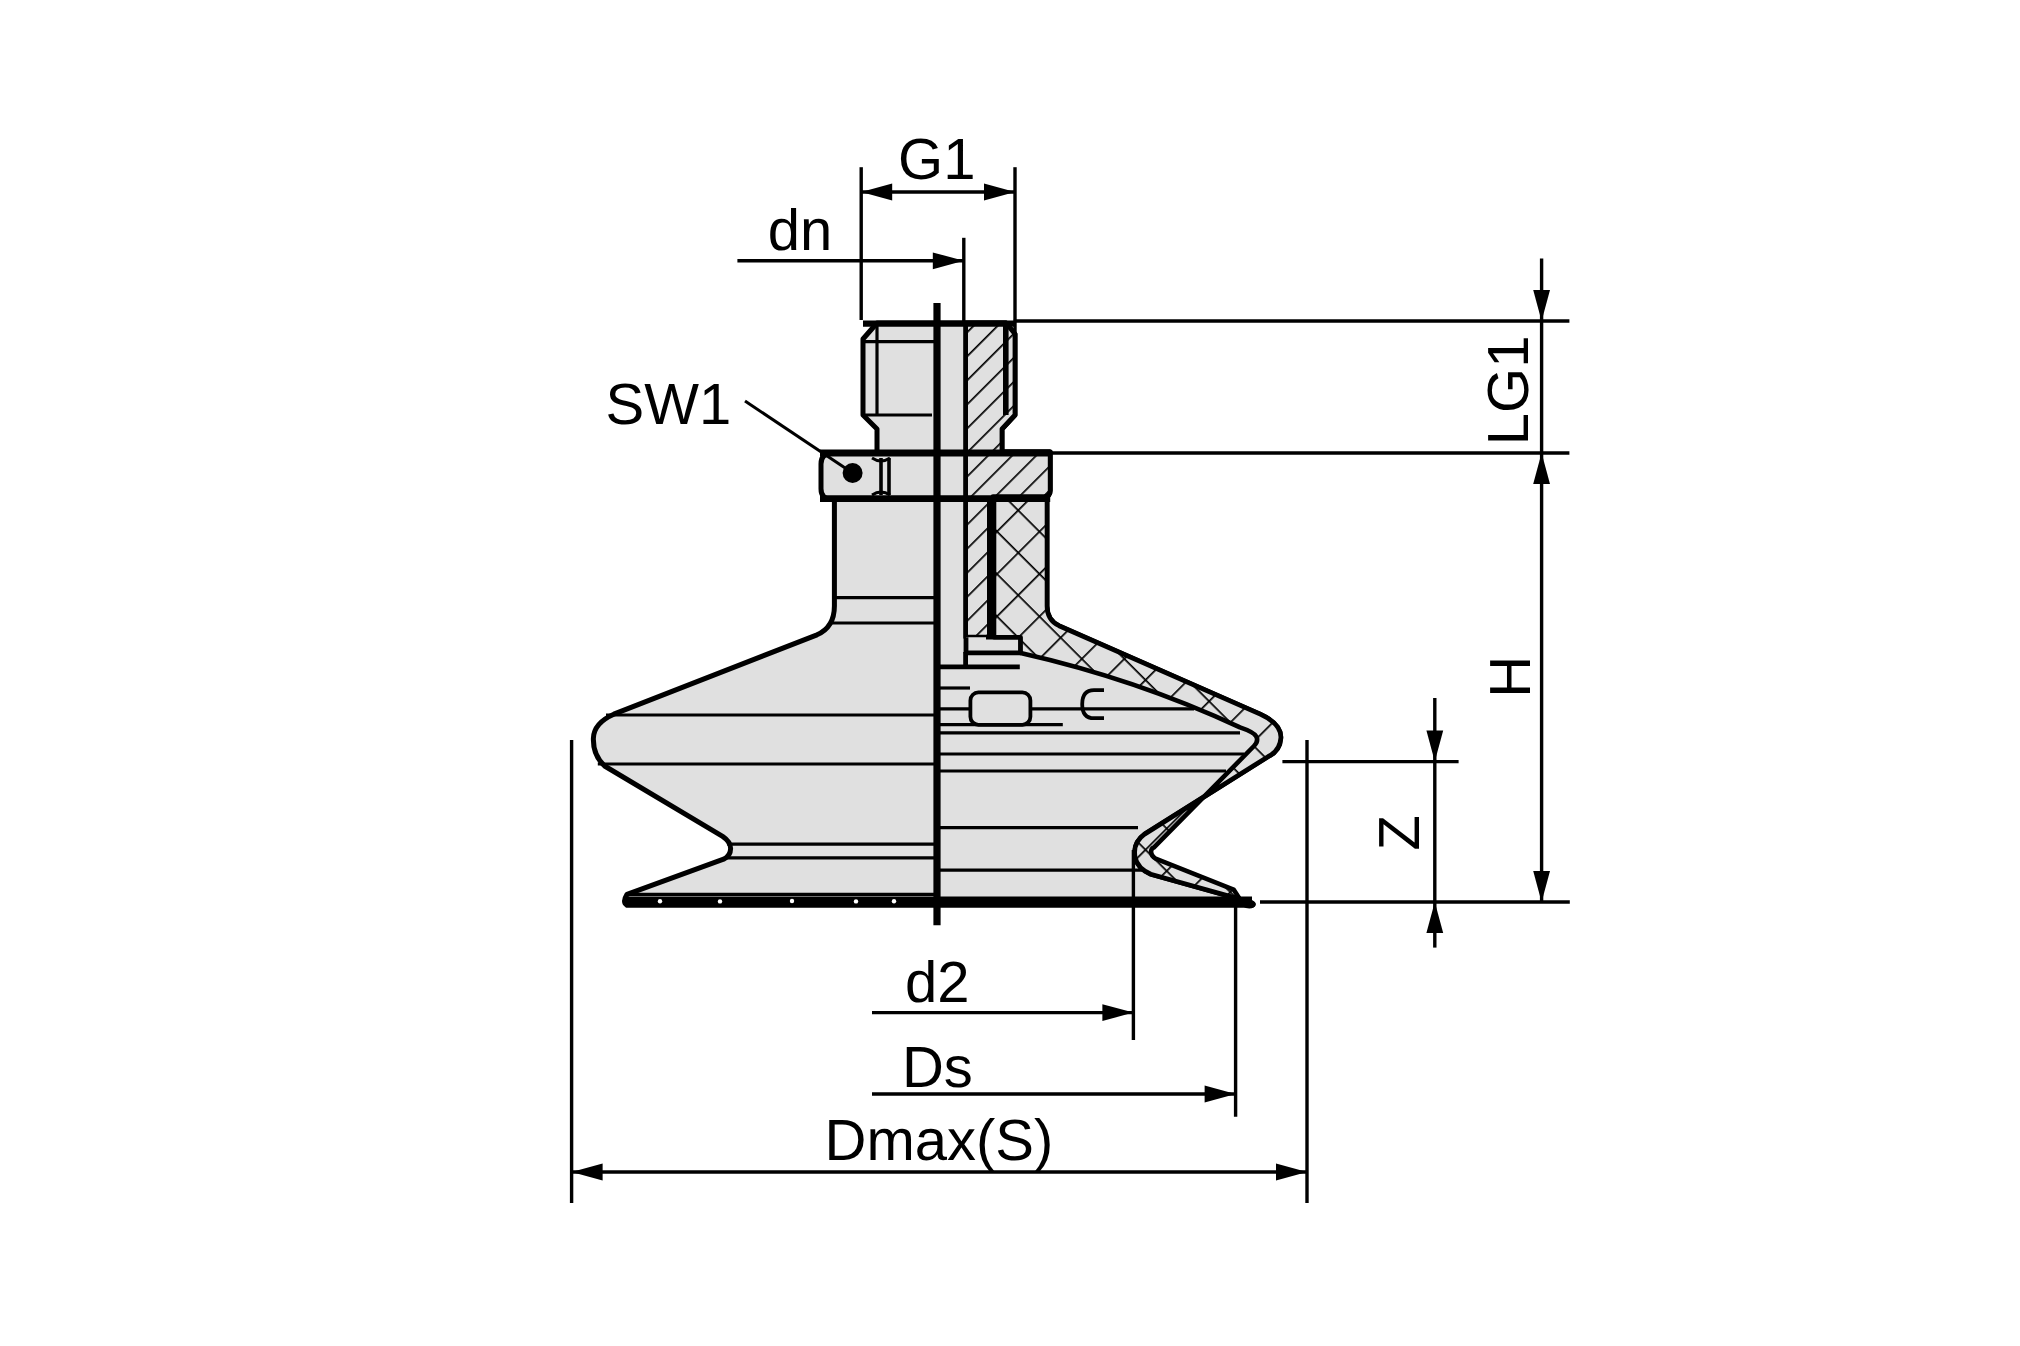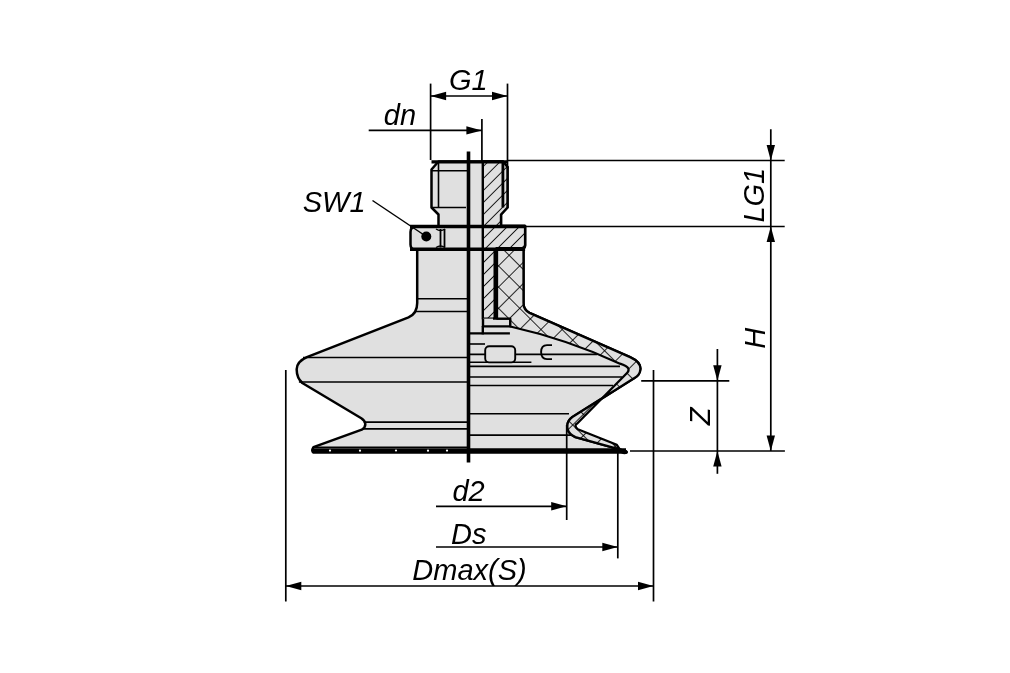--- a/index.html
+++ b/index.html
@@ -1,17 +1,17 @@
 <!DOCTYPE html>
 <html><head>
 <meta charset="utf-8">
 <style>
   html,body{margin:0;padding:0;}
   body{width:1010px;height:673px;background:#ffffff;overflow:hidden;font-family:"Liberation Sans",sans-serif;}
-  #stage{width:848px;height:673px;position:relative;font-style:italic;}
+  #stage{width:848px;height:673px;position:relative;}
   svg{display:block;}
   text{font-family:"Liberation Sans",sans-serif;font-size:29px;fill:#000000;}
 </style>
 </head>
 <body>
 
 <div id="stage">
 <svg width="1010" height="673" viewBox="0 0 1010 673" xmlns="http://www.w3.org/2000/svg">
   <defs>
     <pattern id="hatchMetal" width="8.5" height="8.5" patternUnits="userSpaceOnUse" patternTransform="rotate(45)">

